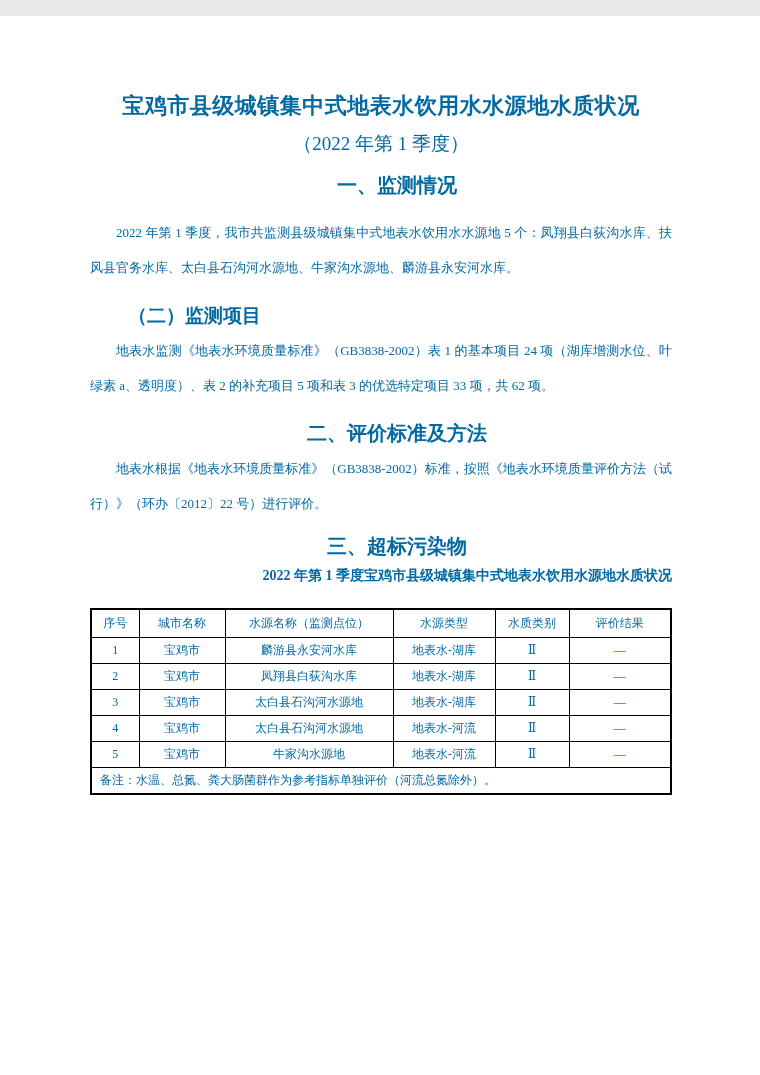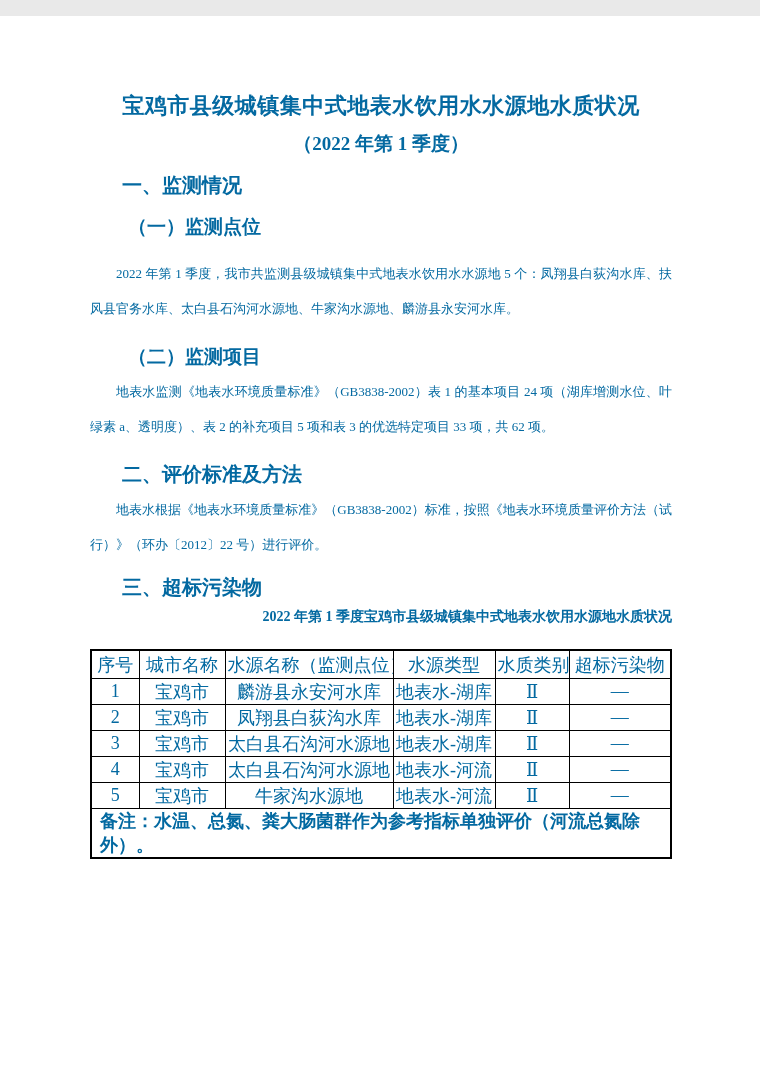--- a/index.html
+++ b/index.html
@@ -22,29 +22,29 @@
     font-weight: bold;
     text-align: center;
     letter-spacing: 0.5px;
     font-family: "Liberation Serif", "DejaVu Serif", serif;
   }
   .doc-subtitle {
     margin: 10px 0 0 0;
     font-size: 19px;
     line-height: 28px;
     text-align: center;
-    font-weight: bold;
   }
   .h-major {
     margin: 14px 0 0 0;
     font-size: 20px;
     line-height: 27px;
     font-weight: bold;
     text-indent: 1.6em;
     font-family: "Liberation Sans", "DejaVu Sans", sans-serif;
+    text-align: center;
   }
   .h-minor {
     margin: 15px 0 0 0;
     font-size: 19px;
     line-height: 26px;
     font-weight: bold;
     text-indent: 2em;
     font-family: "Liberation Serif", "DejaVu Serif", serif;
   }
   .body-para {
@@ -64,58 +64,56 @@
     line-height: 20px;
     font-weight: bold;
     text-align: right;
   }
   table.results {
     margin-top: 22px;
     width: 580px;
     border-collapse: collapse;
     table-layout: fixed;
     border: 2px solid #000000;
-    font-size: 18px;
+    font-size: 12px;
   }
   table.results th, table.results td {
     border: 1px solid #000000;
     text-align: center;
     vertical-align: middle;
     font-weight: normal;
     padding: 0 2px;
     overflow: hidden;
     white-space: nowrap;
   }
   table.results thead th { height: 27px; }
   table.results tbody td { height: 25px; }
   table.results td.note-cell {
     text-align: left;
     padding-left: 8px;
     height: 25px;
     white-space: normal;
-    font-weight: bold;
   }
   col.c-seq   { width: 48px; }
   col.c-city  { width: 86px; }
   col.c-src   { width: 168px; }
   col.c-type  { width: 102px; }
   col.c-class { width: 74px; }
   col.c-poll  { width: 102px; }
 </style>
 </head>
 <body>
 
 <div class="page">
 
   <h1 class="doc-title">宝鸡市县级城镇集中式地表水饮用水水源地水质状况</h1>
   <div class="doc-subtitle">（2022 年第 1 季度）</div>
 
   <h2 class="h-major">一、监测情况</h2>
 
-  <h3 class="h-minor">（一）监测点位</h3>
   <p class="body-para">2022 年第 1 季度，我市共监测县级城镇集中式地表水饮用水水源地 5 个：凤翔县白荻沟水库、扶风县官务水库、太白县石沟河水源地、牛家沟水源地、麟游县永安河水库。</p>
 
   <h3 class="h-minor mt-lg">（二）监测项目</h3>
   <p class="body-para tight">地表水监测《地表水环境质量标准》（GB3838-2002）表 1 的基本项目 24 项（湖库增测水位、叶绿素 a、透明度）、表 2 的补充项目 5 项和表 3 的优选特定项目 33 项，共 62 项。</p>
 
   <h2 class="h-major mt-lg">二、评价标准及方法</h2>
   <p class="body-para tight">地表水根据《地表水环境质量标准》（GB3838-2002）标准，按照《地表水环境质量评价方法（试行）》（环办〔2012〕22 号）进行评价。</p>
 
   <h2 class="h-major mt-md">三、超标污染物</h2>
 
@@ -130,21 +128,21 @@
         <col class="c-class">
         <col class="c-poll">
     </colgroup>
     <thead>
       <tr>
         <th>序号</th>
         <th>城市名称</th>
         <th>水源名称（监测点位）</th>
         <th>水源类型</th>
         <th>水质类别</th>
-        <th>超标污染物</th>
+        <th>评价结果</th>
       </tr>
     </thead>
     <tbody>
       <tr>
         <td>1</td>
         <td>宝鸡市</td>
         <td>麟游县永安河水库</td>
         <td>地表水-湖库</td>
         <td>Ⅱ</td>
         <td>—</td>

